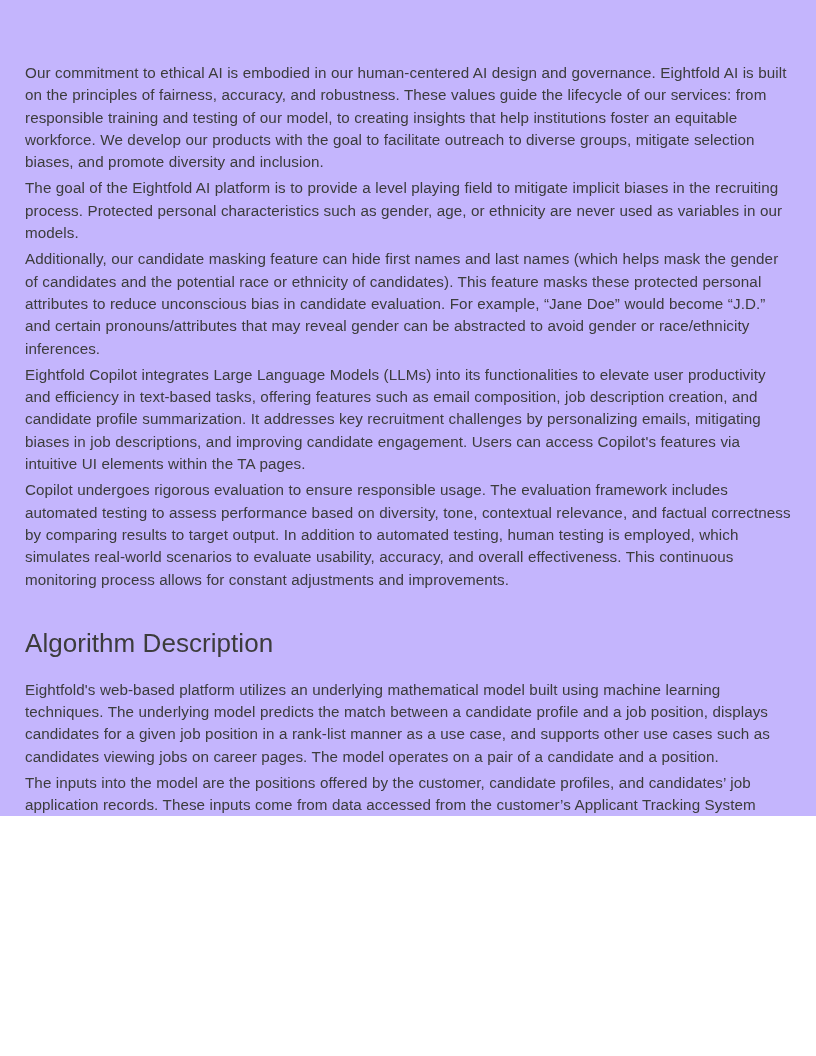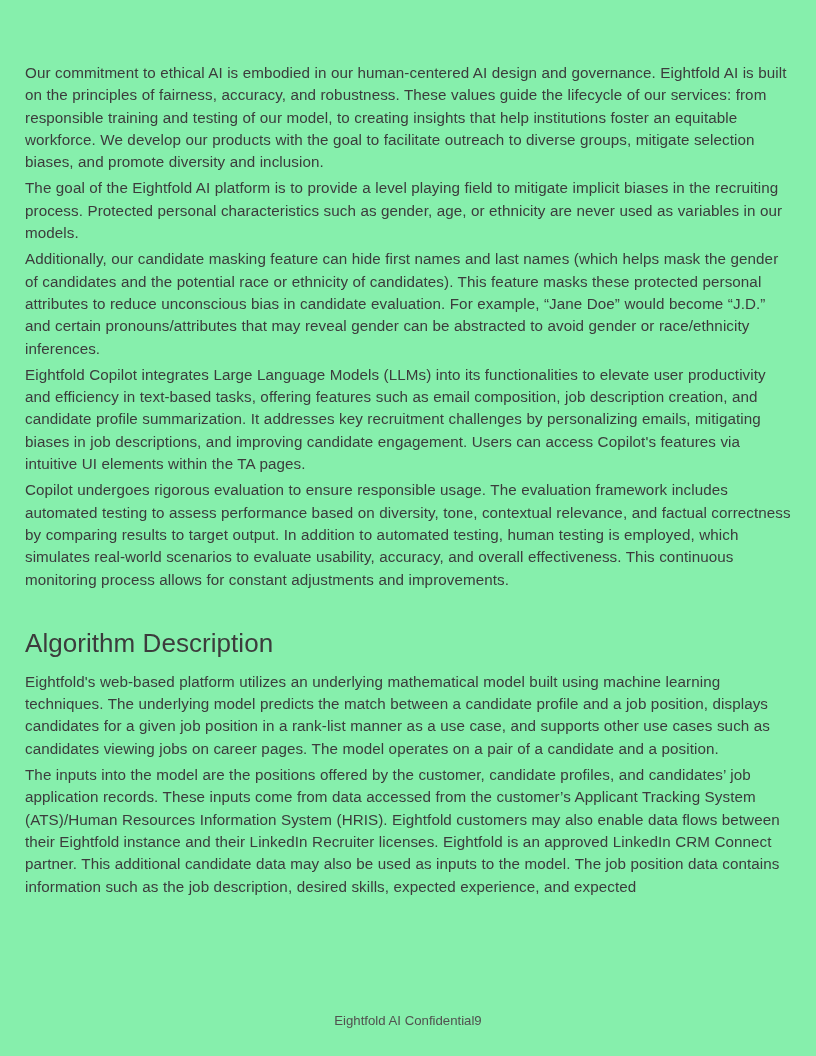--- a/index.html
+++ b/index.html
@@ -7,22 +7,22 @@
     padding: 0;
     background: #ffffff;
   }
   body {
     font-family: "Liberation Sans", "DejaVu Sans", sans-serif;
     -webkit-font-smoothing: antialiased;
   }
   .page {
     position: relative;
     width: 816px;
-    height: 1056px;
-    background: #86efac;
+    height: 816px;
+    background: #c4b5fd;
     overflow: hidden;
     box-sizing: border-box;
   }
   .content {
     position: absolute;
     left: 25px;
     top: 62px;
     width: 766px;
   }
   .para {
@@ -47,21 +47,21 @@
     line-height: 32px;
     letter-spacing: 0.002em;
     margin: 0;
   }
   .heading-block-1 {
     margin-top: 38px;
     margin-bottom: 20px;
   }
   .heading-block-2 {
     margin-top: 36px;
-    margin-bottom: 12px;
+    margin-bottom: 20px;
   }
   .footer {
     position: absolute;
     left: 25px;
     right: 25px;
     top: 1012px;
     display: flex;
     align-items: baseline;
     justify-content: center;
     color: #51514f;

